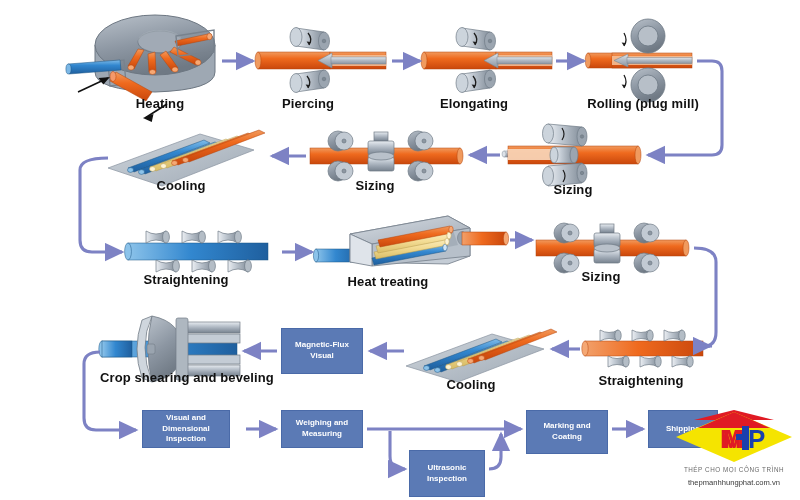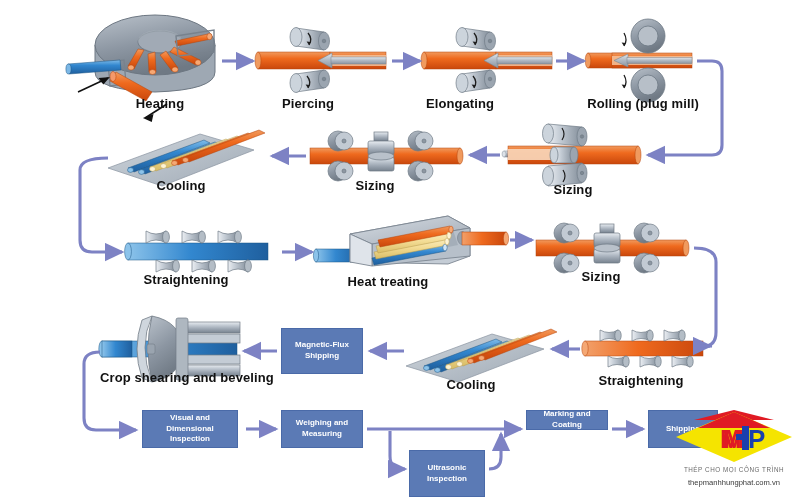--- a/index.html
+++ b/index.html
@@ -439,38 +439,38 @@
       <path d="M390 431 L390 456 Q390 469 402 469 L405 469"></path>
 
       <path d="M489 469 Q501 469 501 457 L501 434"></path>
     </g>
 
     <path d="M700 346 L712 346" stroke="#7d82c4" stroke-width="3.1" fill="none"></path>
   </svg>
 
   <div class="cap" style="left:120px;top:96px;width:80px;">Heating</div>
   <div class="cap" style="left:268px;top:96px;width:80px;">Piercing</div>
-  <div class="cap" style="left:420px;top:96px;width:80px;">Elongating</div>
+  <div class="cap" style="left:434px;top:96px;width:80px;">Elongating</div>
   <div class="cap" style="left:583px;top:96px;width:120px;">Rolling (plug mill)</div>
   <div class="cap" style="left:533px;top:182px;width:80px;">Sizing</div>
   <div class="cap" style="left:335px;top:178px;width:80px;">Sizing</div>
   <div class="cap" style="left:141px;top:178px;width:80px;">Cooling</div>
   <div class="cap" style="left:136px;top:272px;width:100px;">Straightening</div>
   <div class="cap" style="left:338px;top:274px;width:100px;">Heat treating</div>
   <div class="cap" style="left:561px;top:269px;width:80px;">Sizing</div>
   <div class="cap" style="left:591px;top:373px;width:100px;">Straightening</div>
   <div class="cap" style="left:431px;top:377px;width:80px;">Cooling</div>
   <div class="cap" style="left:100px;top:370px;width:140px;">Crop shearing and beveling</div>
 
-  <div class="pbox" style="left:281px;top:328px;width:82px;height:46px;">Magnetic-Flux Shipping</div>
-
-  <div class="pbox" style="left:142px;top:410px;width:96px;height:38px;">Visual and Dimensional Inspection</div>
+  <div class="pbox" style="left:281px;top:328px;width:82px;height:46px;">Magnetic-Flux Visual</div>
+
+  <div class="pbox" style="left:142px;top:410px;width:88px;height:38px;">Visual and Dimensional Inspection</div>
   <div class="pbox" style="left:281px;top:410px;width:82px;height:38px;">Weighing and Measuring</div>
   <div class="pbox" style="left:409px;top:450px;width:76px;height:47px;">Ultrasonic Inspection</div>
-  <div class="pbox" style="left:526px;top:410px;width:82px;height:20px;">Marking and Coating</div>
+  <div class="pbox" style="left:526px;top:410px;width:82px;height:44px;">Marking and Coating</div>
   <div class="pbox" style="left:648px;top:410px;width:70px;height:38px;">Shipping</div>
 
   <div class="logo-wrap">
     <svg width="128" height="58" viewBox="0 0 128 58">
       <polygon points="64,2 104,12 24,12" fill="#e01b24"></polygon>
       <polygon points="64,4 122,29 64,54 6,29" fill="#f5e400"></polygon>
       <polygon points="64,4 100,20 28,20" fill="#e01b24"></polygon>
       <text x="64" y="40" text-anchor="middle" font-family="'Liberation Sans',sans-serif" font-size="26" font-weight="bold" fill="#e01b24">M</text>
       <text x="64" y="40" text-anchor="middle" font-family="'Liberation Sans',sans-serif" font-size="26" font-weight="bold" fill="transparent">M</text>
       <text x="78" y="40" text-anchor="start" font-family="'Liberation Sans',sans-serif" font-size="26" font-weight="bold" fill="#1b3fae">P</text>

